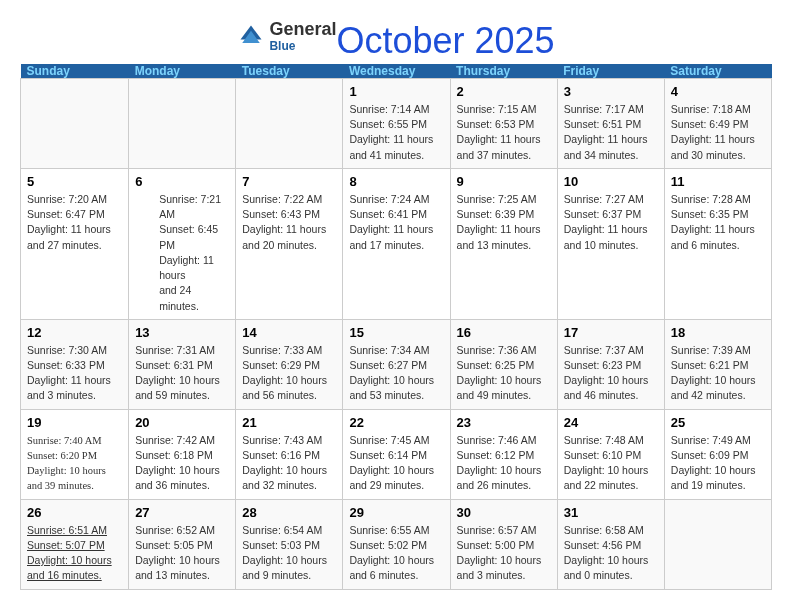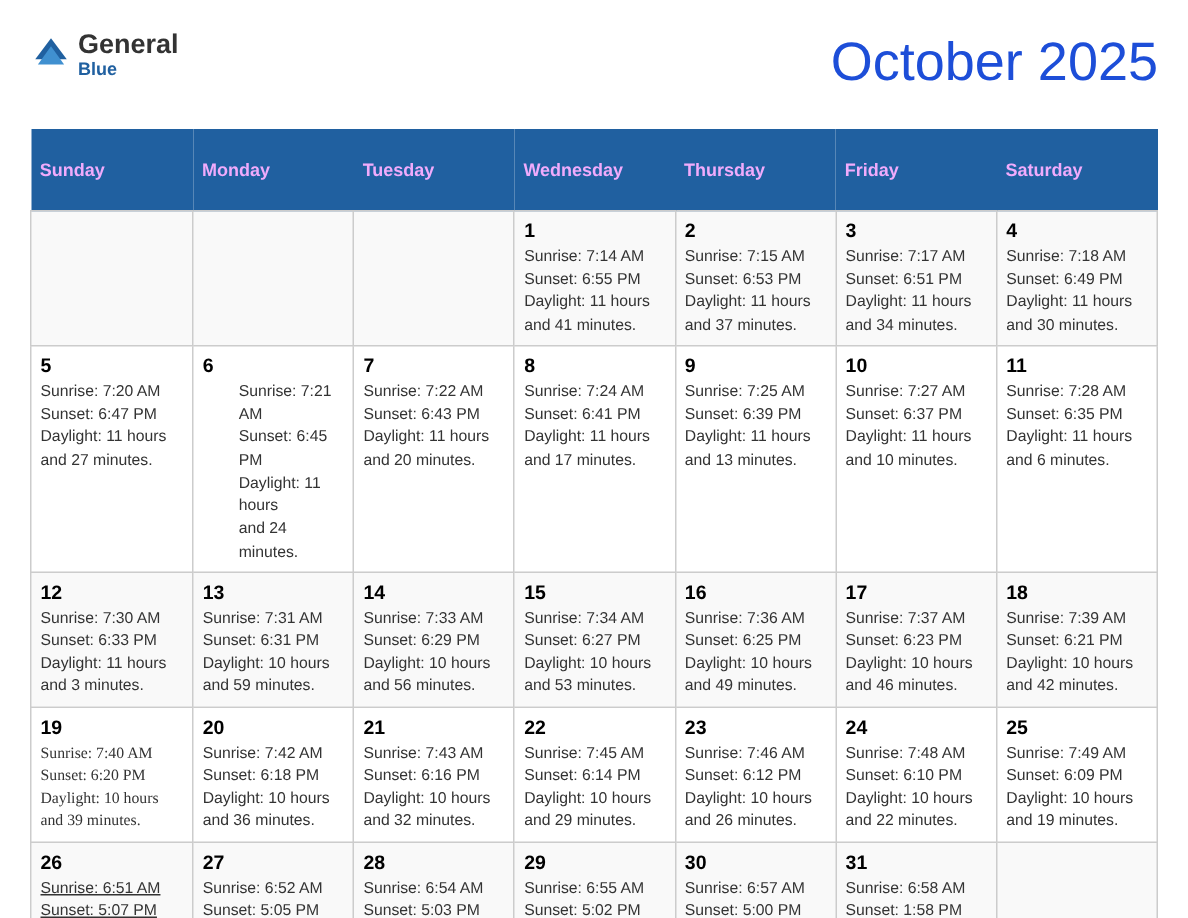--- a/index.html
+++ b/index.html
@@ -5,23 +5,23 @@
     * { box-sizing: border-box; margin: 0; padding: 0; }
     body {
       font-family: Arial, sans-serif;
       background: #fff;
       width: 792px;
       min-height: 612px;
       padding: 20px;
     }
     .header {
       display: flex;
-      justify-content: space-between;
+      justify-content: center;
       align-items: flex-start;
-      margin-bottom: 24px;
+      margin-bottom: 2px;
     }
     .logo {
       display: flex;
       align-items: center;
       gap: 4px;
     }
     .logo-text {
       display: flex;
       flex-direction: column;
       line-height: 1.1;
@@ -52,23 +52,23 @@
       font-size: 15px;
       color: #444;
     }
     table {
       width: 100%;
       border-collapse: collapse;
       font-size: 11px;
     }
     th {
       background: #2060a0;
-      color: #f0abfc;
+      color: #7dd3fc;
       text-align: left;
-      padding: 20px 6px;
+      padding: 0 6px;
       font-size: 12px;
       font-weight: bold;
     }
     td {
       border: 1px solid #ccc;
       vertical-align: top;
       padding: 5px 6px;
       height: 90px;
       width: 107px;
     }
@@ -347,20 +347,20 @@
         <td>
           <span class="day-number">30</span>
           <div class="day-info" style="white-space: pre-line;">Sunrise: 6:57 AM
 Sunset: 5:00 PM
 Daylight: 10 hours
 and 3 minutes.</div>
         </td>
         <td>
           <span class="day-number">31</span>
           <div class="day-info" style="white-space: pre-line;">Sunrise: 6:58 AM
-Sunset: 1:58 PM
+Sunset: 4:56 PM
 Daylight: 10 hours
 and 0 minutes.</div>
         </td>
         <td class="empty-cell"></td>
       </tr>
     </tbody>
 </table>
 
 </body></html>

